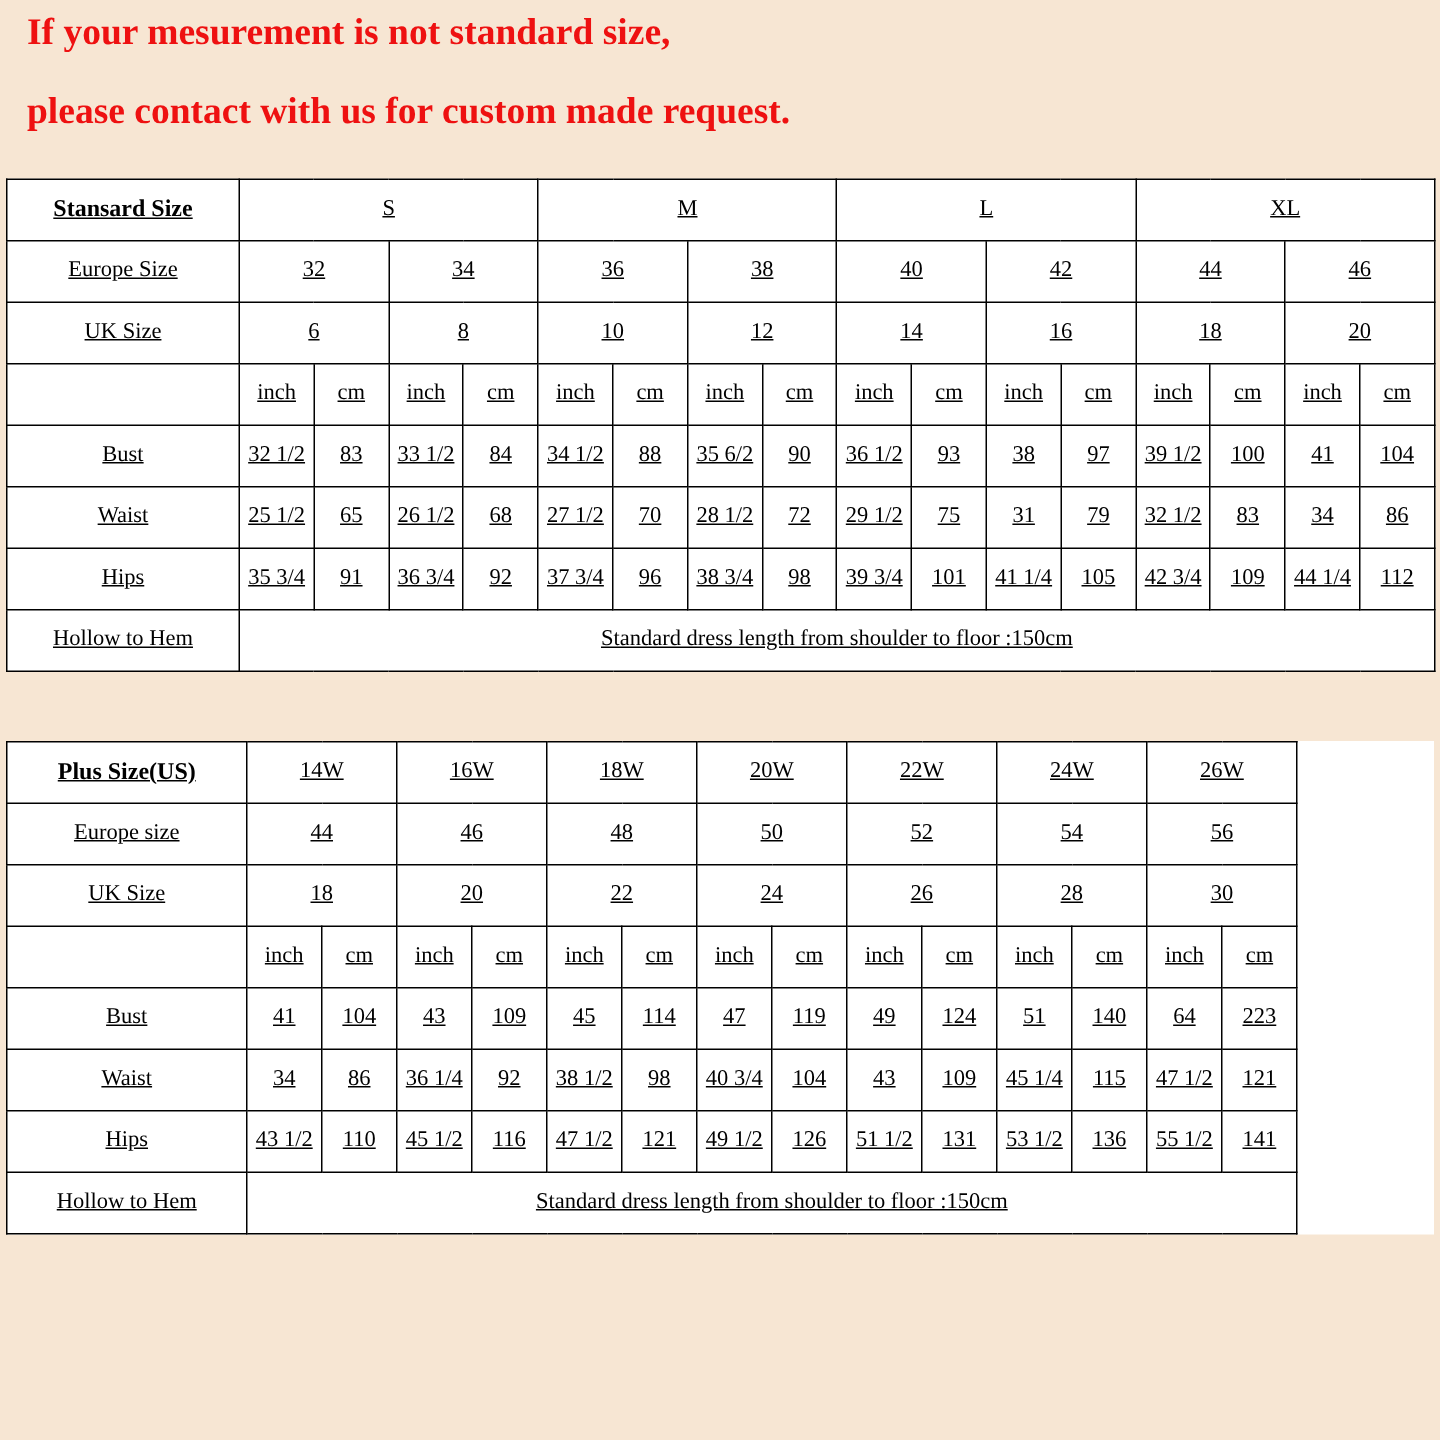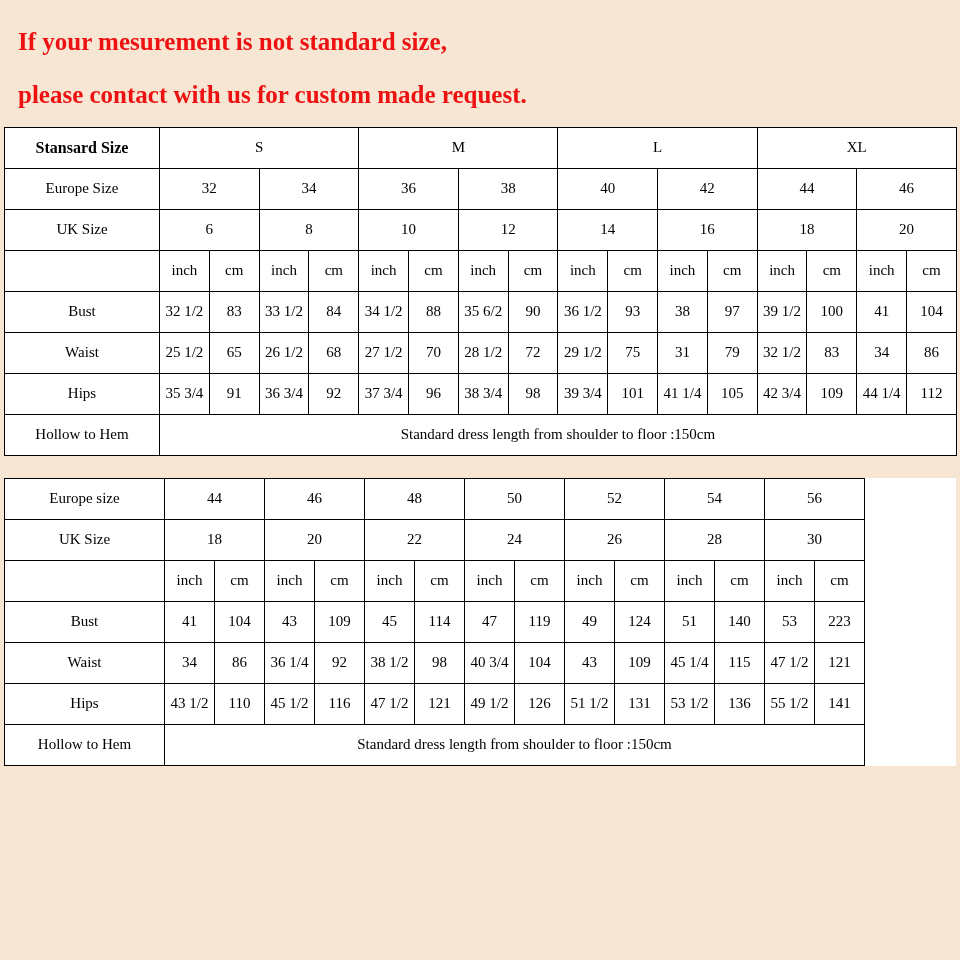--- a/index.html
+++ b/index.html
@@ -21,27 +21,28 @@
   }
 
   .headline {
     color: #ee1111;
     font-family: "Liberation Serif", serif;
     font-weight: bold;
     font-size: 25px;
     line-height: 1.25;
     padding-left: 18px;
   }
-  .headline.l1 { padding-top: 6px; margin-top: 20px; }
+  .headline.l1 { padding-top: 6px; }
   .headline.l2 { padding-top: 22px; }
 
   .tablewrap {
     background: #ffffff;
-    margin: 0 4px;
+    margin: 12px 4px;
     box-sizing: border-box;
+    text-decoration: underline;
   }
   table.size {
     border-collapse: collapse;
     table-layout: fixed;
     background: #ffffff;
     font-family: "Liberation Serif", serif;
   }
   table.size td, table.size th {
     border: 1px solid #000000;
     text-align: center;
@@ -268,20 +269,30 @@
           <col class="du">
           <col class="du">
         <col class="du">
           <col class="du">
           <col class="du">
           <col class="du">
         <col class="du">
           <col class="du">
       </colgroup>
       <tbody>
+        <tr>
+          <td class="rowlabel bold">Plus Size(US)</td>
+          <td colspan="2" class="rowlabel">14W</td>
+          <td colspan="2" class="rowlabel">16W</td>
+          <td colspan="2" class="rowlabel">18W</td>
+          <td colspan="2" class="rowlabel">20W</td>
+          <td colspan="2" class="rowlabel">22W</td>
+          <td colspan="2" class="rowlabel">24W</td>
+          <td colspan="2" class="rowlabel">26W</td>
+        </tr>
 
         <tr>
           <td class="rowlabel">Europe size</td>
           <td colspan="2">44</td>
           <td colspan="2">46</td>
           <td colspan="2">48</td>
           <td colspan="2">50</td>
           <td colspan="2">52</td>
           <td colspan="2">54</td>
           <td colspan="2">56</td>
@@ -323,21 +334,21 @@
           <td>43</td>
           <td>109</td>
           <td>45</td>
           <td>114</td>
           <td>47</td>
           <td>119</td>
           <td>49</td>
           <td>124</td>
           <td>51</td>
           <td>140</td>
-          <td>53</td>
+          <td>64</td>
           <td>223</td>
         </tr>
 
         <tr>
           <td class="rowlabel">Waist</td>
           <td>34</td>
           <td>86</td>
           <td>36 1/4</td>
           <td>92</td>
           <td>38 1/2</td>

